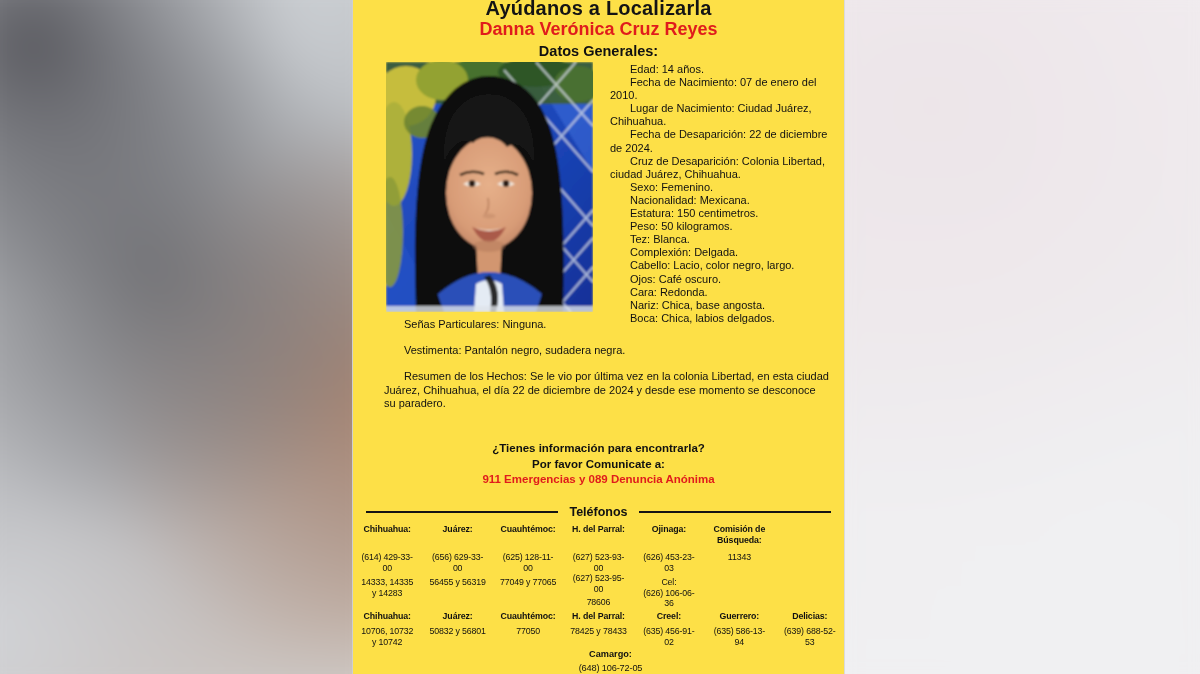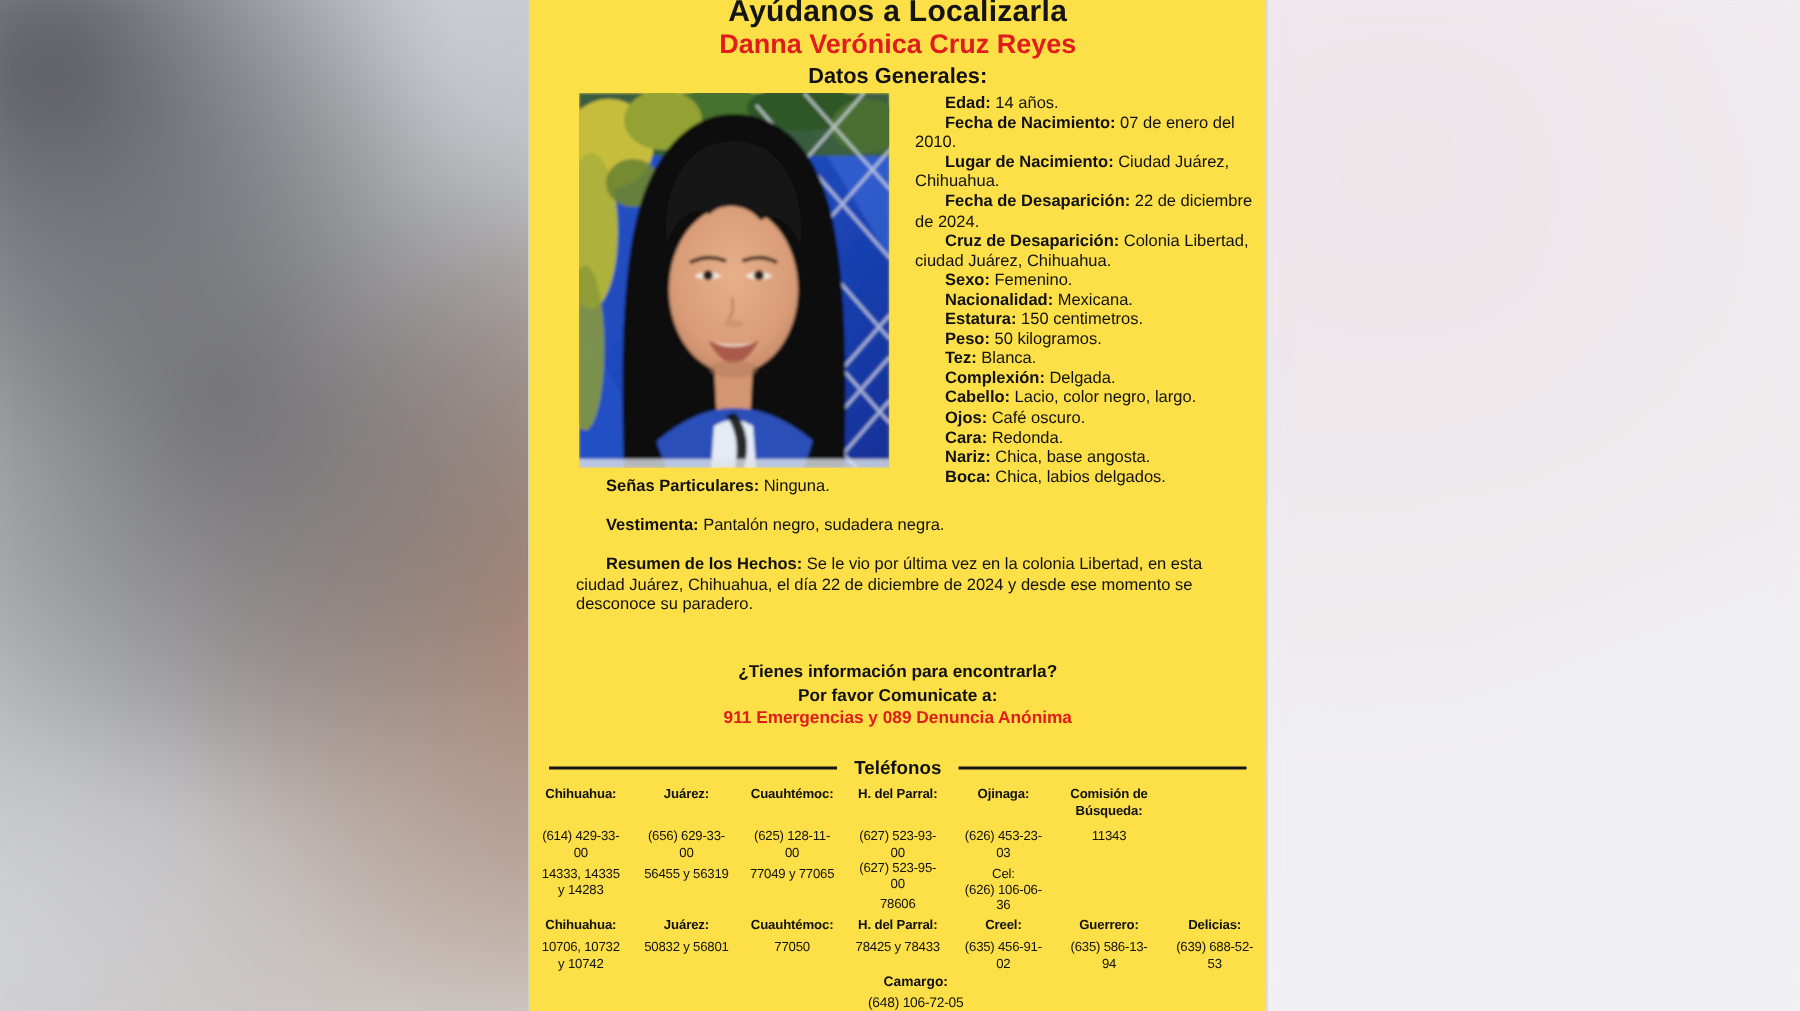--- a/index.html
+++ b/index.html
@@ -39,21 +39,21 @@
   .datos   { position:absolute; top:43px; left:0; right:0; text-align:center;
              font-size:14.5px; font-weight:bold; }
 
   
   .photo { position:absolute; left:33px; top:62px; width:207px; height:250px; overflow:hidden; }
   .photo svg { display:block; width:100%; height:100%; }
 
   
   .details { position:absolute; left:257px; top:63px; width:231px;
              font-size:11px; line-height:13.1px; }
-  .b { font-weight:bold; margin-right:3px;padding-left:20px; }
+  .b { font-weight:normal; margin-right:3px;padding-left:20px; }
 
   
   .extras { position:absolute; left:31px; top:318px; width:446px;
             font-size:11px; line-height:13.5px; }
   .extra-line { margin-bottom:12.5px; }
 
   
   .contact { position:absolute; top:441px; left:0; right:0; text-align:center;
              font-size:11.5px; font-weight:bold; line-height:15.5px; }
   .contact .red  { color:#e01c1c; }

